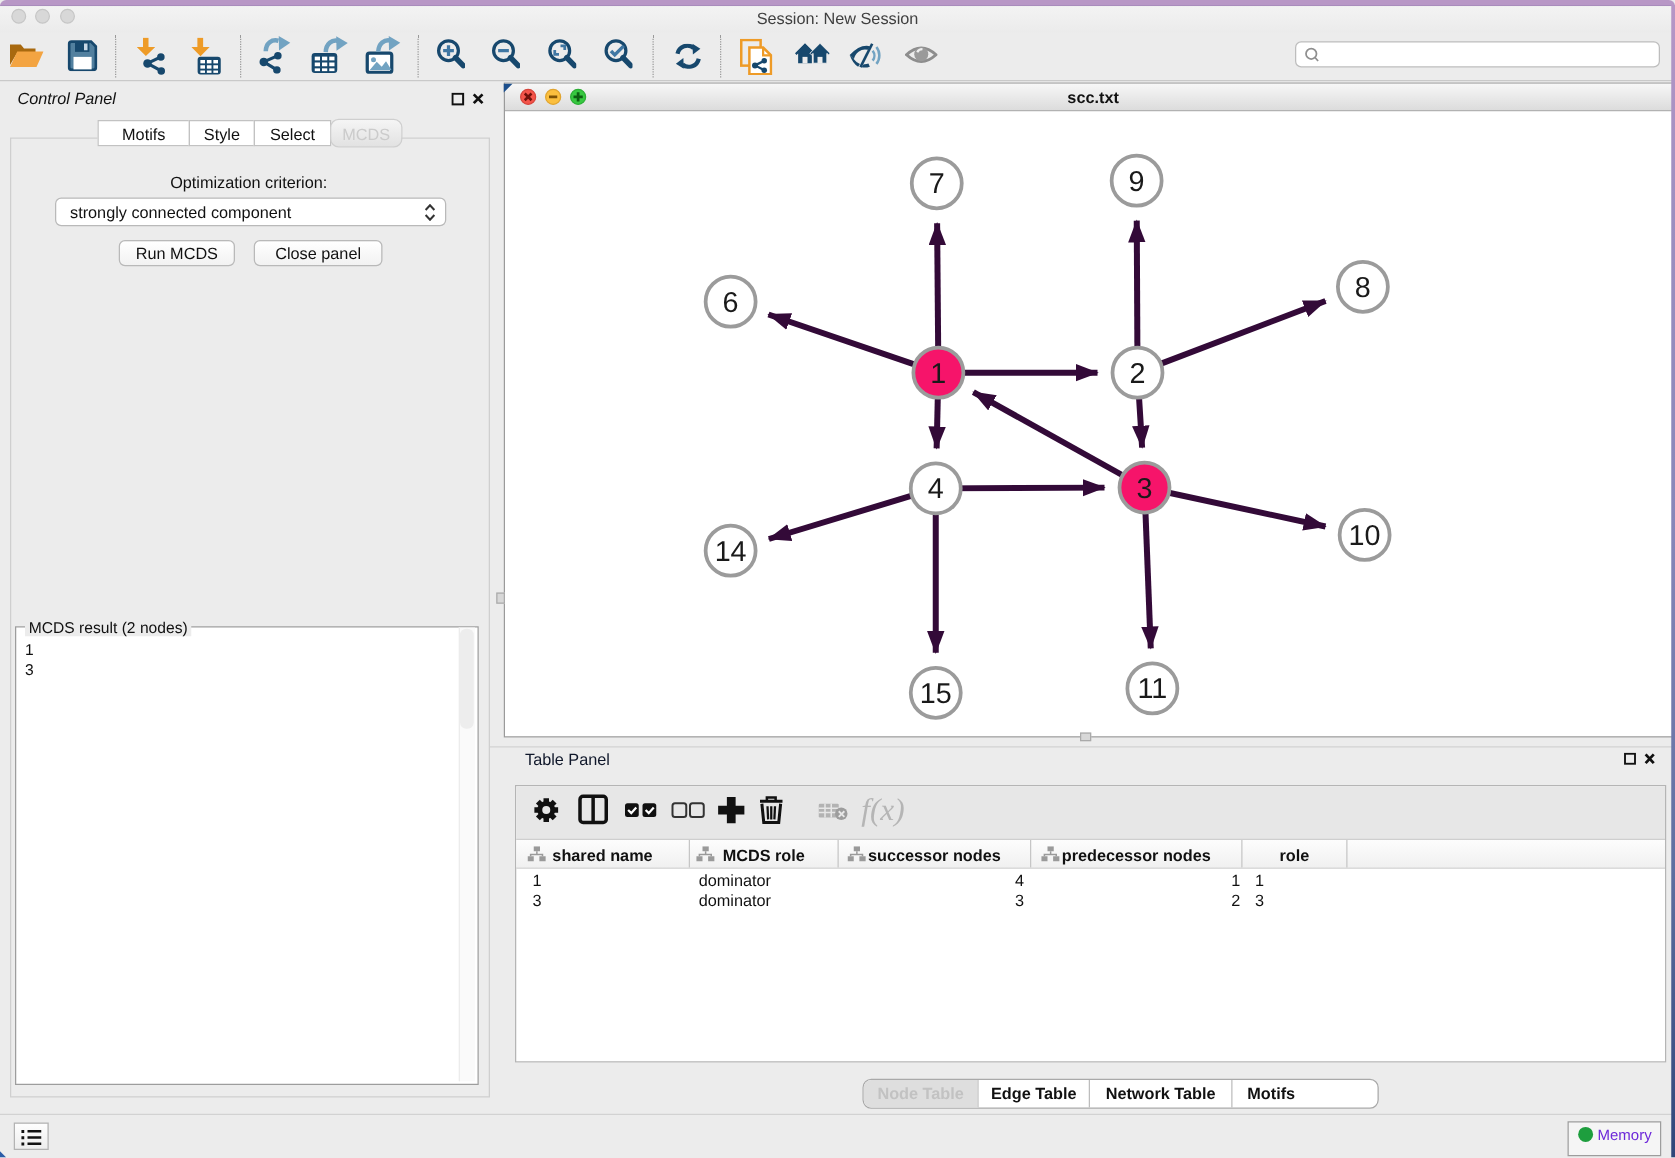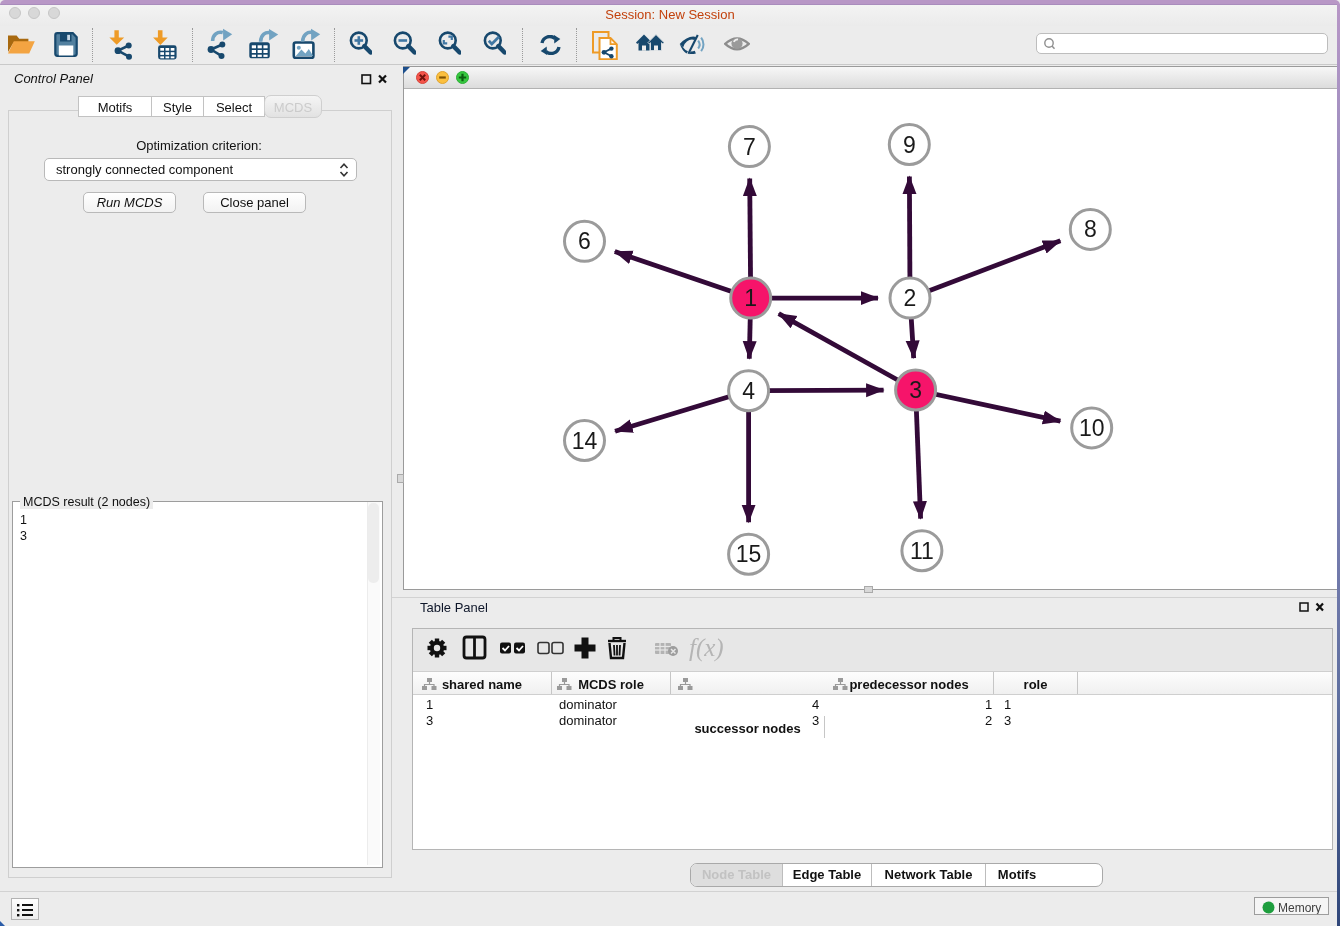--- a/index.html
+++ b/index.html
@@ -3,21 +3,21 @@
 <meta charset="utf-8">
 <style>
 html,body{margin:0;padding:0;}
 body{width:1340px;height:926px;position:relative;overflow:hidden;
   font-family:"Liberation Sans",sans-serif;background:#ececec;}
 .abs{position:absolute;}
 
 #purple{left:0;top:0;width:1340px;height:4px;background:#b897c6;border-radius:8px 8px 0 0;border-bottom:1px solid #a98cbc;}
 #titlebar{left:0;top:5px;width:1340px;height:21px;background:linear-gradient(#f3f3f3,#ebebeb);}
 #titlebar .dot{position:absolute;top:2px;width:12px;height:12px;border-radius:50%;background:#d8d8d8;border:1px solid #c6c6c6;box-sizing:border-box;}
-#wtitle{left:0;top:7px;width:1340px;text-align:center;font-size:13px;color:#c2410c;}
+#wtitle{left:0;top:7px;width:1340px;text-align:center;font-size:13px;color:#404040;}
 #toolbar{left:0;top:26px;width:1340px;height:38px;background:#ececec;border-bottom:1px solid #c9c9c9;}
 .sep{position:absolute;top:2px;height:34px;width:0;border-left:1px dotted #9a9a9a;}
 .tbi{position:absolute;}
 .tbi svg{display:block;}
 #search{left:1036px;top:33px;width:290px;height:19px;background:#fff;border:1px solid #bdbdbd;border-radius:5px;}
 
 #cp-title{left:14px;top:71px;font-size:13px;color:#111;font-style:italic;}
 #cpbox{left:8px;top:110px;width:382px;height:766px;border:1px solid #cfcfcf;background:#ececec;}
 .tab{position:absolute;top:96px;height:21px;line-height:21px;font-size:13px;text-align:center;background:#fff;border:1px solid #c2c2c2;box-sizing:border-box;color:#111;}
 #tab-mcds{position:absolute;left:264px;top:95px;width:58px;height:23px;line-height:23px;font-size:13px;text-align:center;color:#cbcbcb;background:linear-gradient(#f5f5f5,#e2e2e2);border:1px solid #cfcfcf;border-radius:7px;box-sizing:border-box;}
@@ -25,21 +25,21 @@
 #optsel{left:44px;top:158px;width:313px;height:23px;background:#fff;border:1px solid #b9b9b9;border-radius:5px;box-sizing:border-box;font-size:13px;line-height:21px;padding-left:11px;color:#111;}
 .btn{position:absolute;top:192px;height:21px;background:linear-gradient(#fff,#f2f2f2);border:1px solid #b9b9b9;border-radius:5px;box-sizing:border-box;font-size:13px;text-align:center;line-height:19px;color:#111;}
 #fieldset{left:12px;top:501px;width:369px;height:365px;border:1px solid #9d9d9d;background:#fff;}
 #fslegend{left:20px;top:495px;background:#ececec;padding:0 3px;font-size:12.5px;color:#111;}
 #fstext{left:20px;top:512px;font-size:12.5px;color:#111;line-height:16px;}
 #fsscroll{left:367px;top:502px;width:12px;height:363px;background:#fafafa;border-left:1px solid #ececec;}
 #fsthumb{left:368px;top:503px;width:11px;height:80px;background:#ededed;border-radius:5px;}
 
 #statusbar{left:0;top:891px;width:1340px;height:35px;background:#ececec;border-top:1px solid #d2d2d2;}
 #listbtn{left:11px;top:898px;width:28px;height:22px;background:linear-gradient(#fefefe,#ededed);border:1px solid #b3b3b3;box-sizing:border-box;}
-#membtn{left:1254px;top:897px;width:75px;height:18px;background:#f5f5f5;border:1px solid #9d9d9d;box-sizing:border-box;font-size:12px;color:#404040;line-height:20px;white-space:nowrap;overflow:hidden;}
+#membtn{left:1254px;top:897px;width:75px;height:28px;background:#f5f5f5;border:1px solid #9d9d9d;box-sizing:border-box;font-size:12px;color:#6d28d9;line-height:20px;white-space:nowrap;overflow:hidden;}
 #bluecorner{left:0;top:921px;width:0;height:0;border-left:5px solid #2b5ca8;border-top:5px solid transparent;}
 #blueedge{left:1337px;top:4px;width:3px;height:922px;background:linear-gradient(#b796c6 0%,#9d8fc0 18%,#8887b9 45%,#5f6fa0 75%,#2f4679 100%);}
 
 #netwin{left:403px;top:66px;width:936px;height:524px;border:1px solid #9a9a9a;box-sizing:border-box;background:#fff;}
 #nettitle{left:0;top:0;width:934px;height:21px;background:linear-gradient(#f7f7f7,#dcdcdc);border-bottom:1px solid #b2b2b2;}
 #nettext{width:934px;padding-left:7px;box-sizing:border-box;text-align:center;font-size:13px;font-weight:bold;color:#111;line-height:21px;}
 .tl{position:absolute;top:4px;width:13px;height:13px;border-radius:50%;box-sizing:border-box;}
 .tl svg{display:block;margin:0;}
 #netcorner{left:403px;top:67px;width:0;height:0;border-left:7px solid #1d4f8c;border-bottom:7px solid transparent;}
 #nethandle{left:864px;top:586px;width:9px;height:7px;background:#d8d8d8;border:1px solid #aaa;box-sizing:border-box;}
@@ -262,30 +262,31 @@
 <span class="tab" style="left:151px;width:53px;">Style</span>
 <span class="tab" style="left:203px;width:62px;">Select</span>
 <span id="tab-mcds">MCDS</span>
 <div class="abs" id="optlabel">Optimization criterion:</div>
 <div class="abs" id="optsel">strongly connected component
 <svg style="position:absolute;right:7px;top:4px" width="10" height="14">
       <path d="M1.5 5 L5 1.2 L8.5 5" fill="none" stroke="#333" stroke-width="1.6"></path>
       <path d="M1.5 9 L5 12.8 L8.5 9" fill="none" stroke="#333" stroke-width="1.6"></path>
     </svg>
 </div>
-<span class="btn" style="left:83px;width:93px;font-style:italic;">Run MCDS</span>
+<span class="btn" style="left:95px;width:93px;">Run MCDS</span>
 <span class="btn" style="left:203px;width:103px;">Close panel</span>
 <div class="abs" id="fieldset"></div>
 <div class="abs" id="fsscroll"></div>
 <div class="abs" id="fsthumb"></div>
 <div class="abs" id="fslegend">MCDS result (2 nodes)</div>
 <div class="abs" id="fstext">1<br>3</div>
 
 <div class="abs" id="netwin">
   <div class="abs" id="nettitle"></div>
+  <div class="abs" id="nettext">scc.txt</div>
   <span class="tl" style="left:12px;background:#f4544a;border:1px solid #d6453c;">
       <svg width="11" height="11">
         <path d="M2.8 2.8 L8.2 8.2 M8.2 2.8 L2.8 8.2" stroke="#70110b" stroke-width="2"></path>
       </svg>
     </span>
   <span class="tl" style="left:32px;background:#fbbf3e;border:1px solid #e0a42f;">
       <svg width="11" height="11">
         <line x1="2.2" y1="5.5" x2="8.8" y2="5.5" stroke="#7e5205" stroke-width="2.2"></line>
       </svg>
     </span>
@@ -407,21 +408,21 @@
           </g>
 <circle cx="256" cy="24" r="5" fill="#9d9d9d"></circle>
 <path d="M254 22 l4.5 4.5 M258.5 22 l-4.5 4.5" stroke="#e7e7e7" stroke-width="1.5"></path>
         </g>
 
 <text x="276" y="29" font-family="Liberation Serif" font-style="italic" font-size="25" fill="#b5b5b5">f(x)</text>
 </svg></div>
   <div class="abs" id="thead">
     <span class="hcol" style="left:0;width:139px;">shared name</span>
     <span class="hcol" style="left:139px;width:119px;">MCDS role</span>
-    <span class="hcol" style="left:258px;width:154px;margin-top:44px;">successor nodes</span>
+    <span class="hcol" style="left:258px;width:154px;">successor nodes</span>
     <span class="hcol" style="left:412px;width:169px;">predecessor nodes</span>
     <span class="hcol" style="left:581px;width:84px;">role</span>
     <span class="hicon" style="left:9px"><svg width="15" height="13" viewBox="0 0 15 13">
           <g fill="#9a9a9a">
             <rect x="5" y="0" width="5" height="4"></rect>
             <rect x="0" y="8" width="5" height="4"></rect>
             <rect x="9.5" y="8" width="5" height="4"></rect>
           </g>
           <g stroke="#9a9a9a" stroke-width="1.2" fill="none">
             <path d="M7.5 4 v2.5 M2.5 8 v-1.5 h9.5 v1.5"></path>

